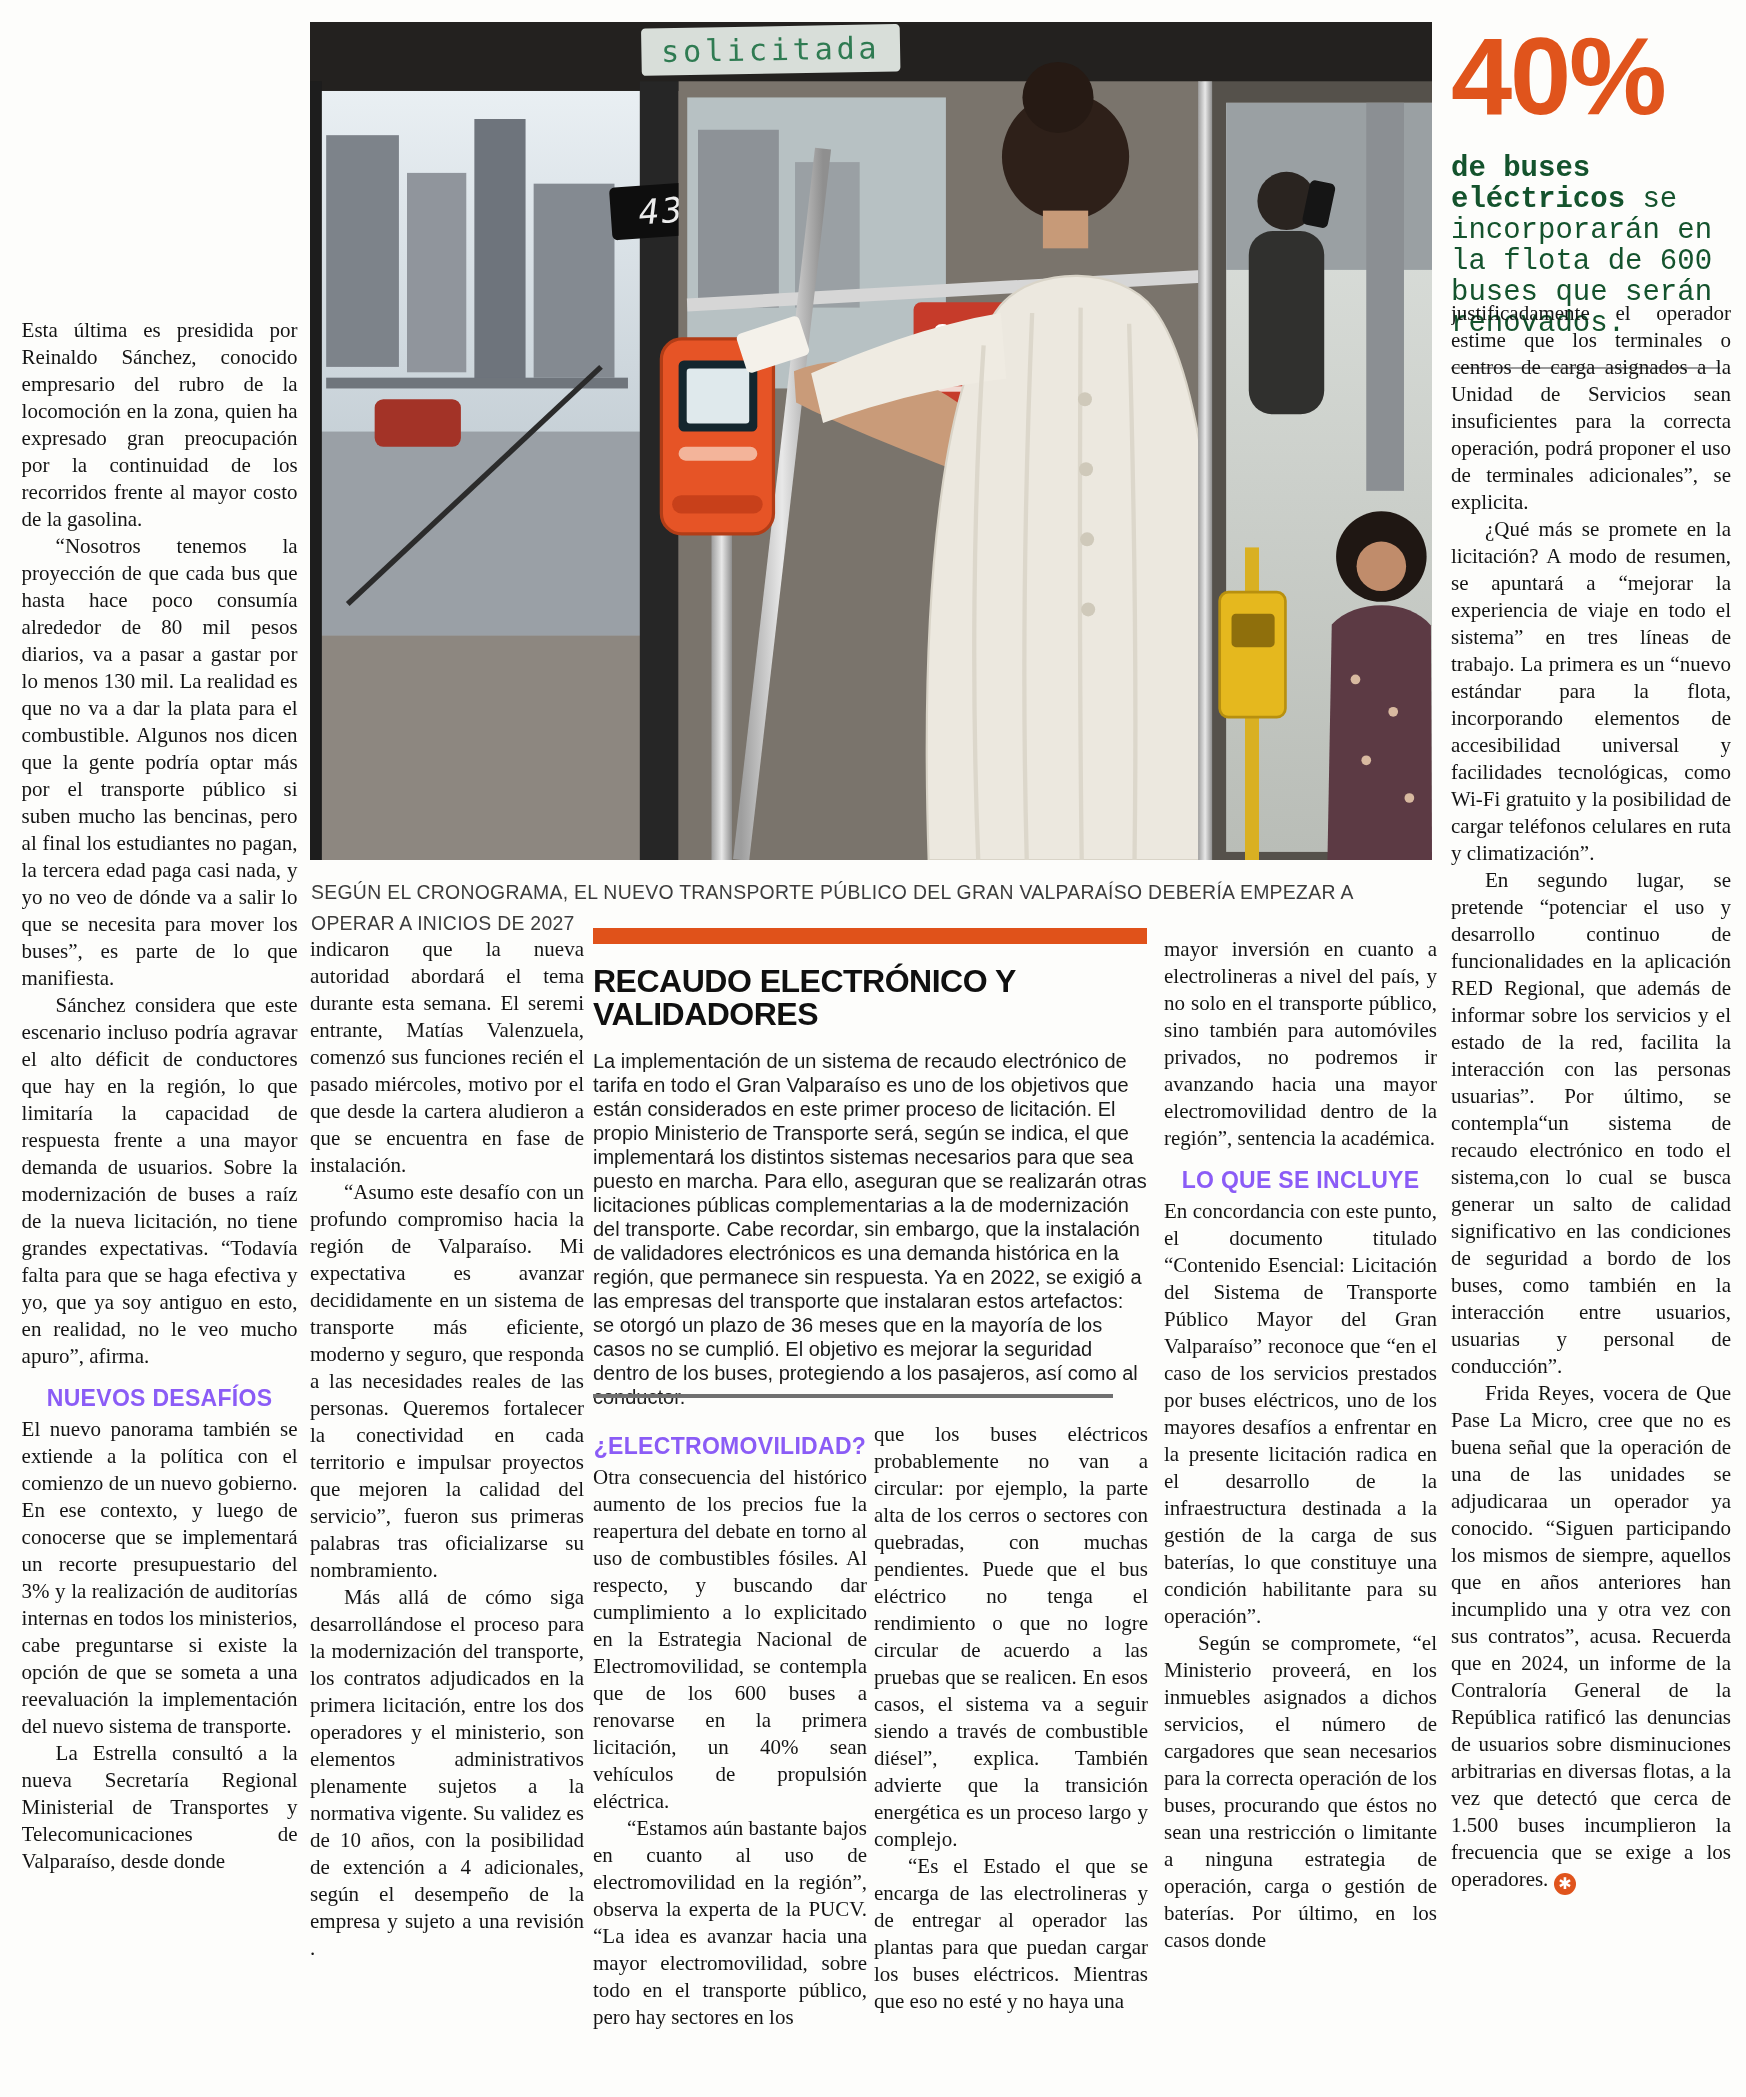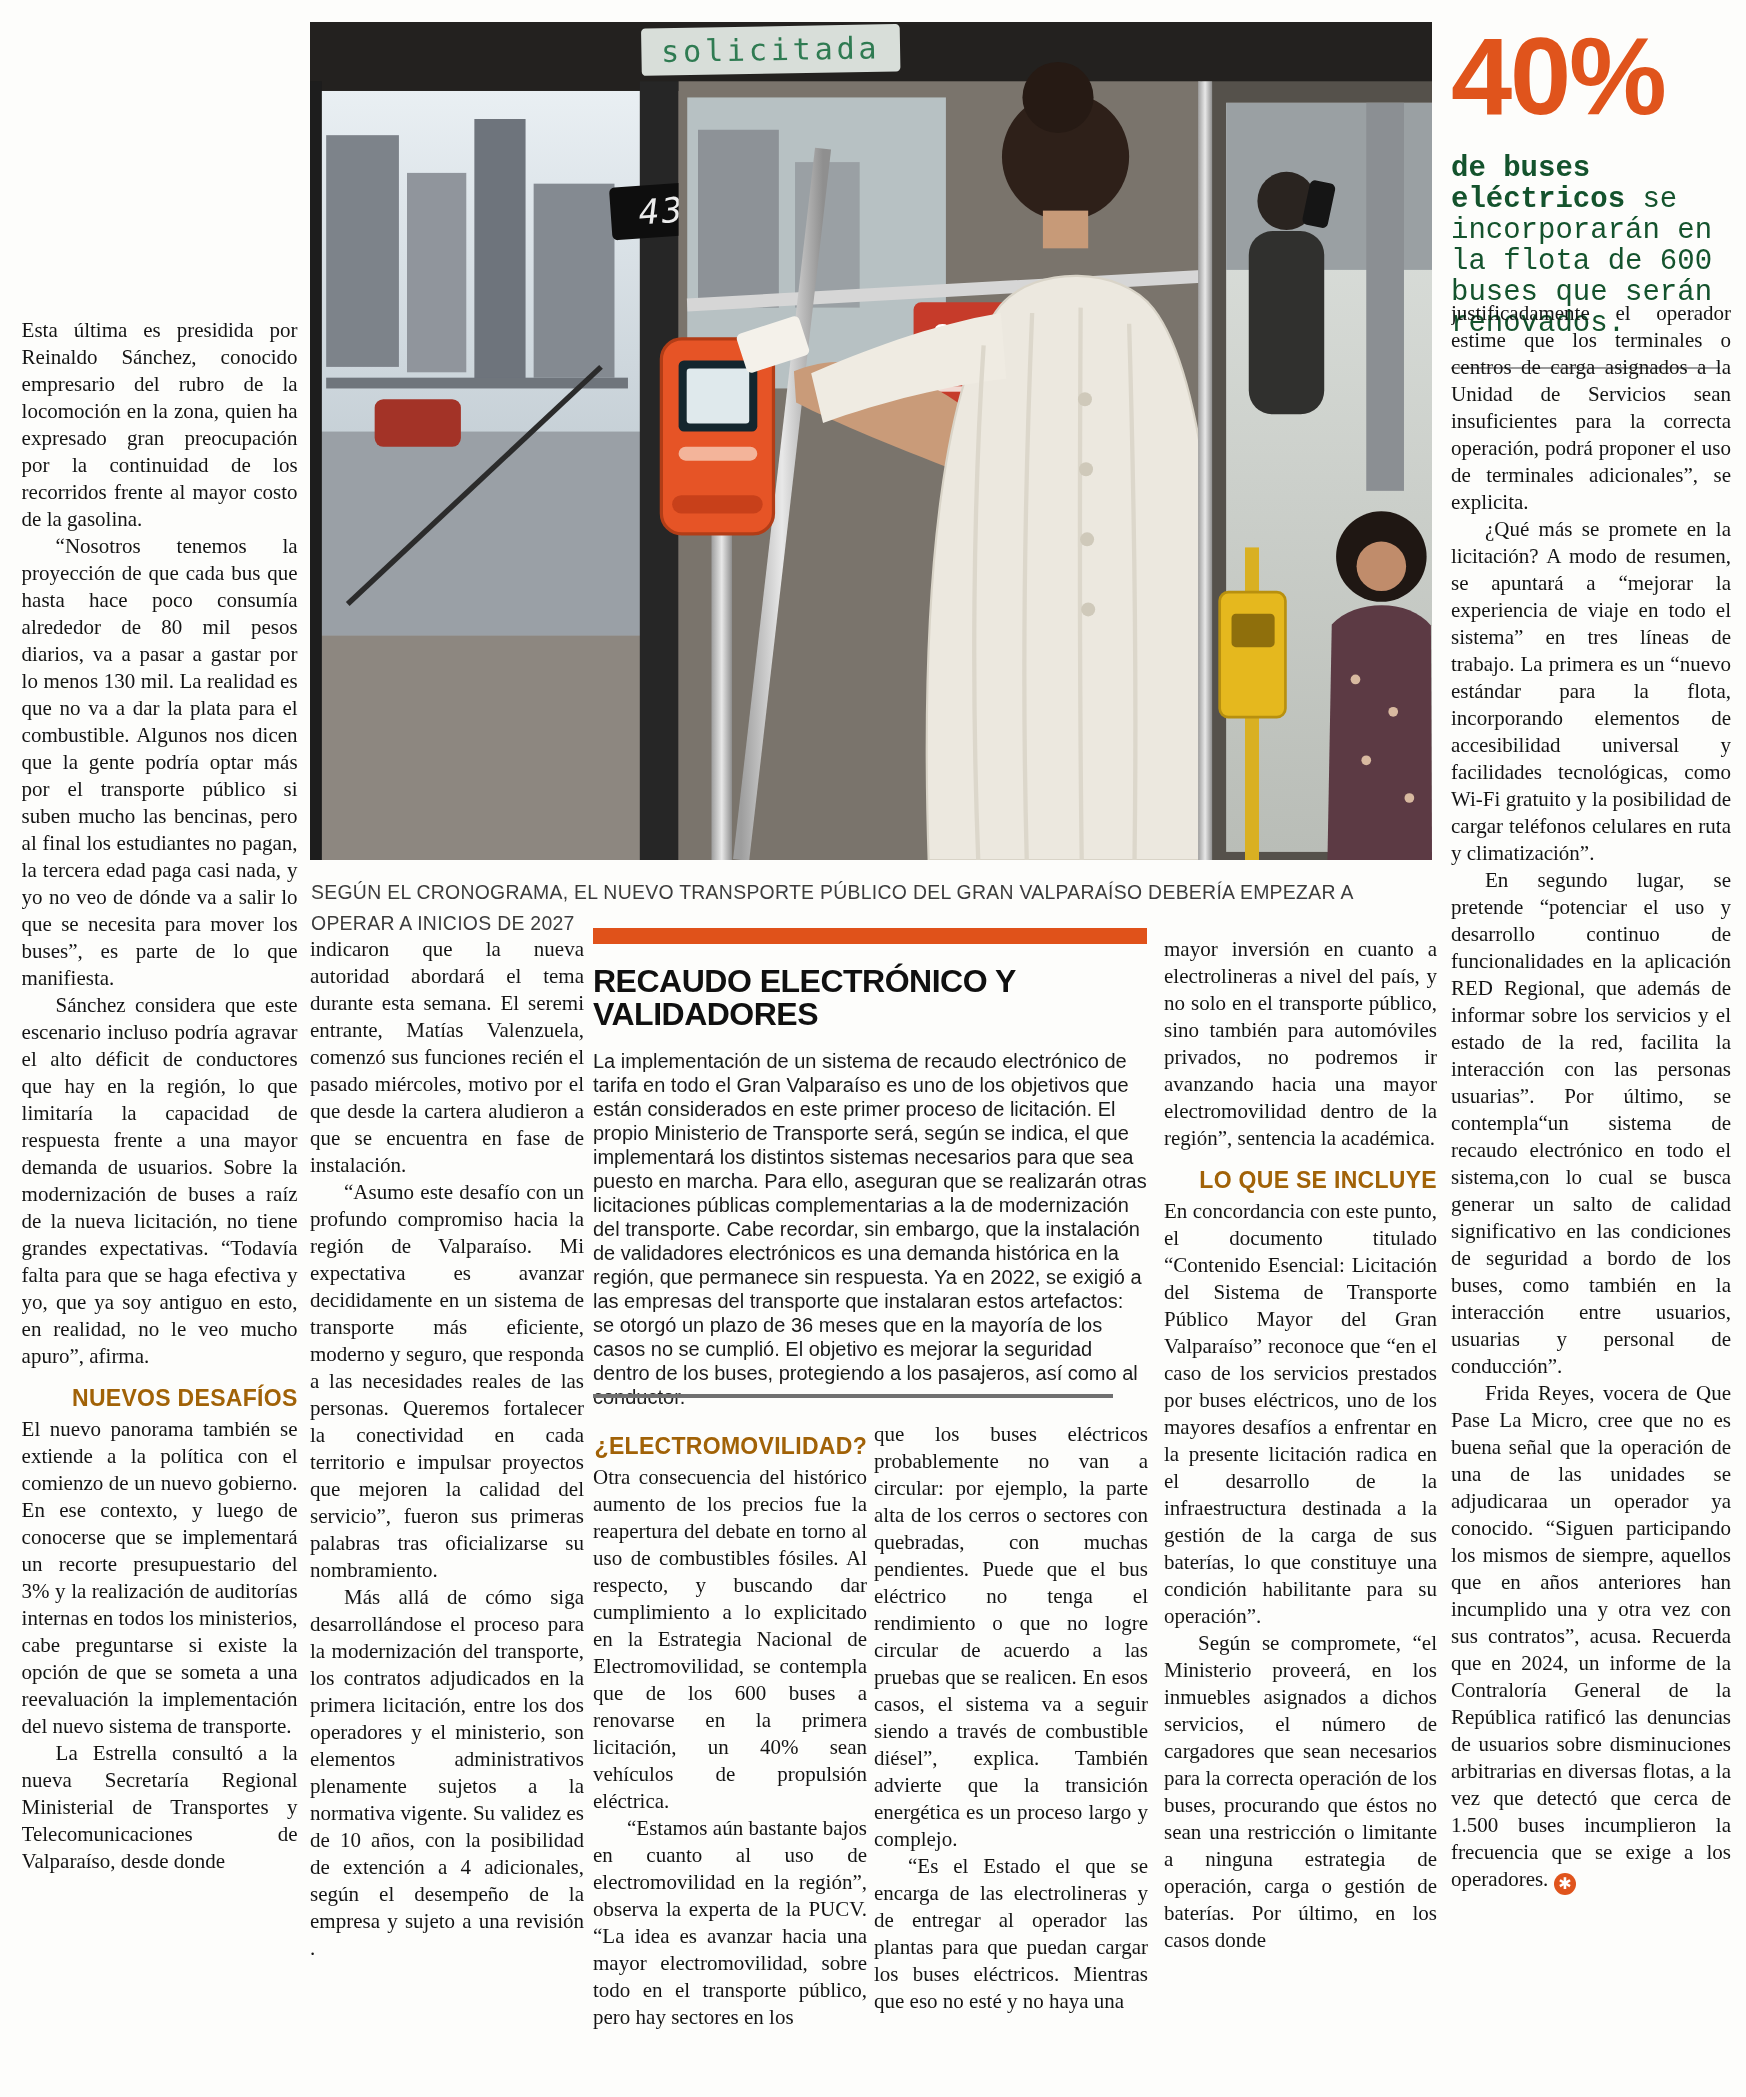--- a/index.html
+++ b/index.html
@@ -19,21 +19,21 @@
   .stat-number{font-family:"Liberation Sans",sans-serif;font-weight:bold;font-size:110px;line-height:1;color:#e0541c;letter-spacing:-2.2px;}
   .stat-text{font-family:Liberation Mono, monospace;font-size:29px;line-height:31px;color:#14532d;margin:22.6px 0 0 0;}
   .stat-text .b{font-weight:bold;}
   .stat-rule{margin-top:28px;height:2.2px;background:#9b9b9b;width:96%;}
 
   
   .col{position:absolute;text-align:justify;font-size:21px;line-height:27px;overflow:hidden;}
   .col p{margin:0;text-indent:34px;}
   .col p.noindent{text-indent:0;}
   .kicker{font-family:"Liberation Sans",sans-serif;font-weight:bold;font-size:23px;line-height:26px;
-          color:#a16207;margin:15px 0 5.4px 0;letter-spacing:0.3px;text-align:right;}
+          color:#8b5cf6;margin:15px 0 5.4px 0;letter-spacing:0.3px;text-align:center;}
   .kicker.tight{margin-top:12px;}
   .col1{left:21.6px;top:317px;width:276px;height:1776px;}
   .col2{left:310px;top:936px;width:274px;height:1160px;}
   .col3{left:593px;top:1421px;width:274px;height:675px;}
   .col4{left:874px;top:1421px;width:274px;height:675px;}
   .col5{left:1164px;top:936px;width:273px;height:1160px;}
   .col6{left:1451px;top:300px;width:280px;height:1797px;}
 
   
   .featurebox{position:absolute;left:593px;top:928px;width:554px;height:470px;}

